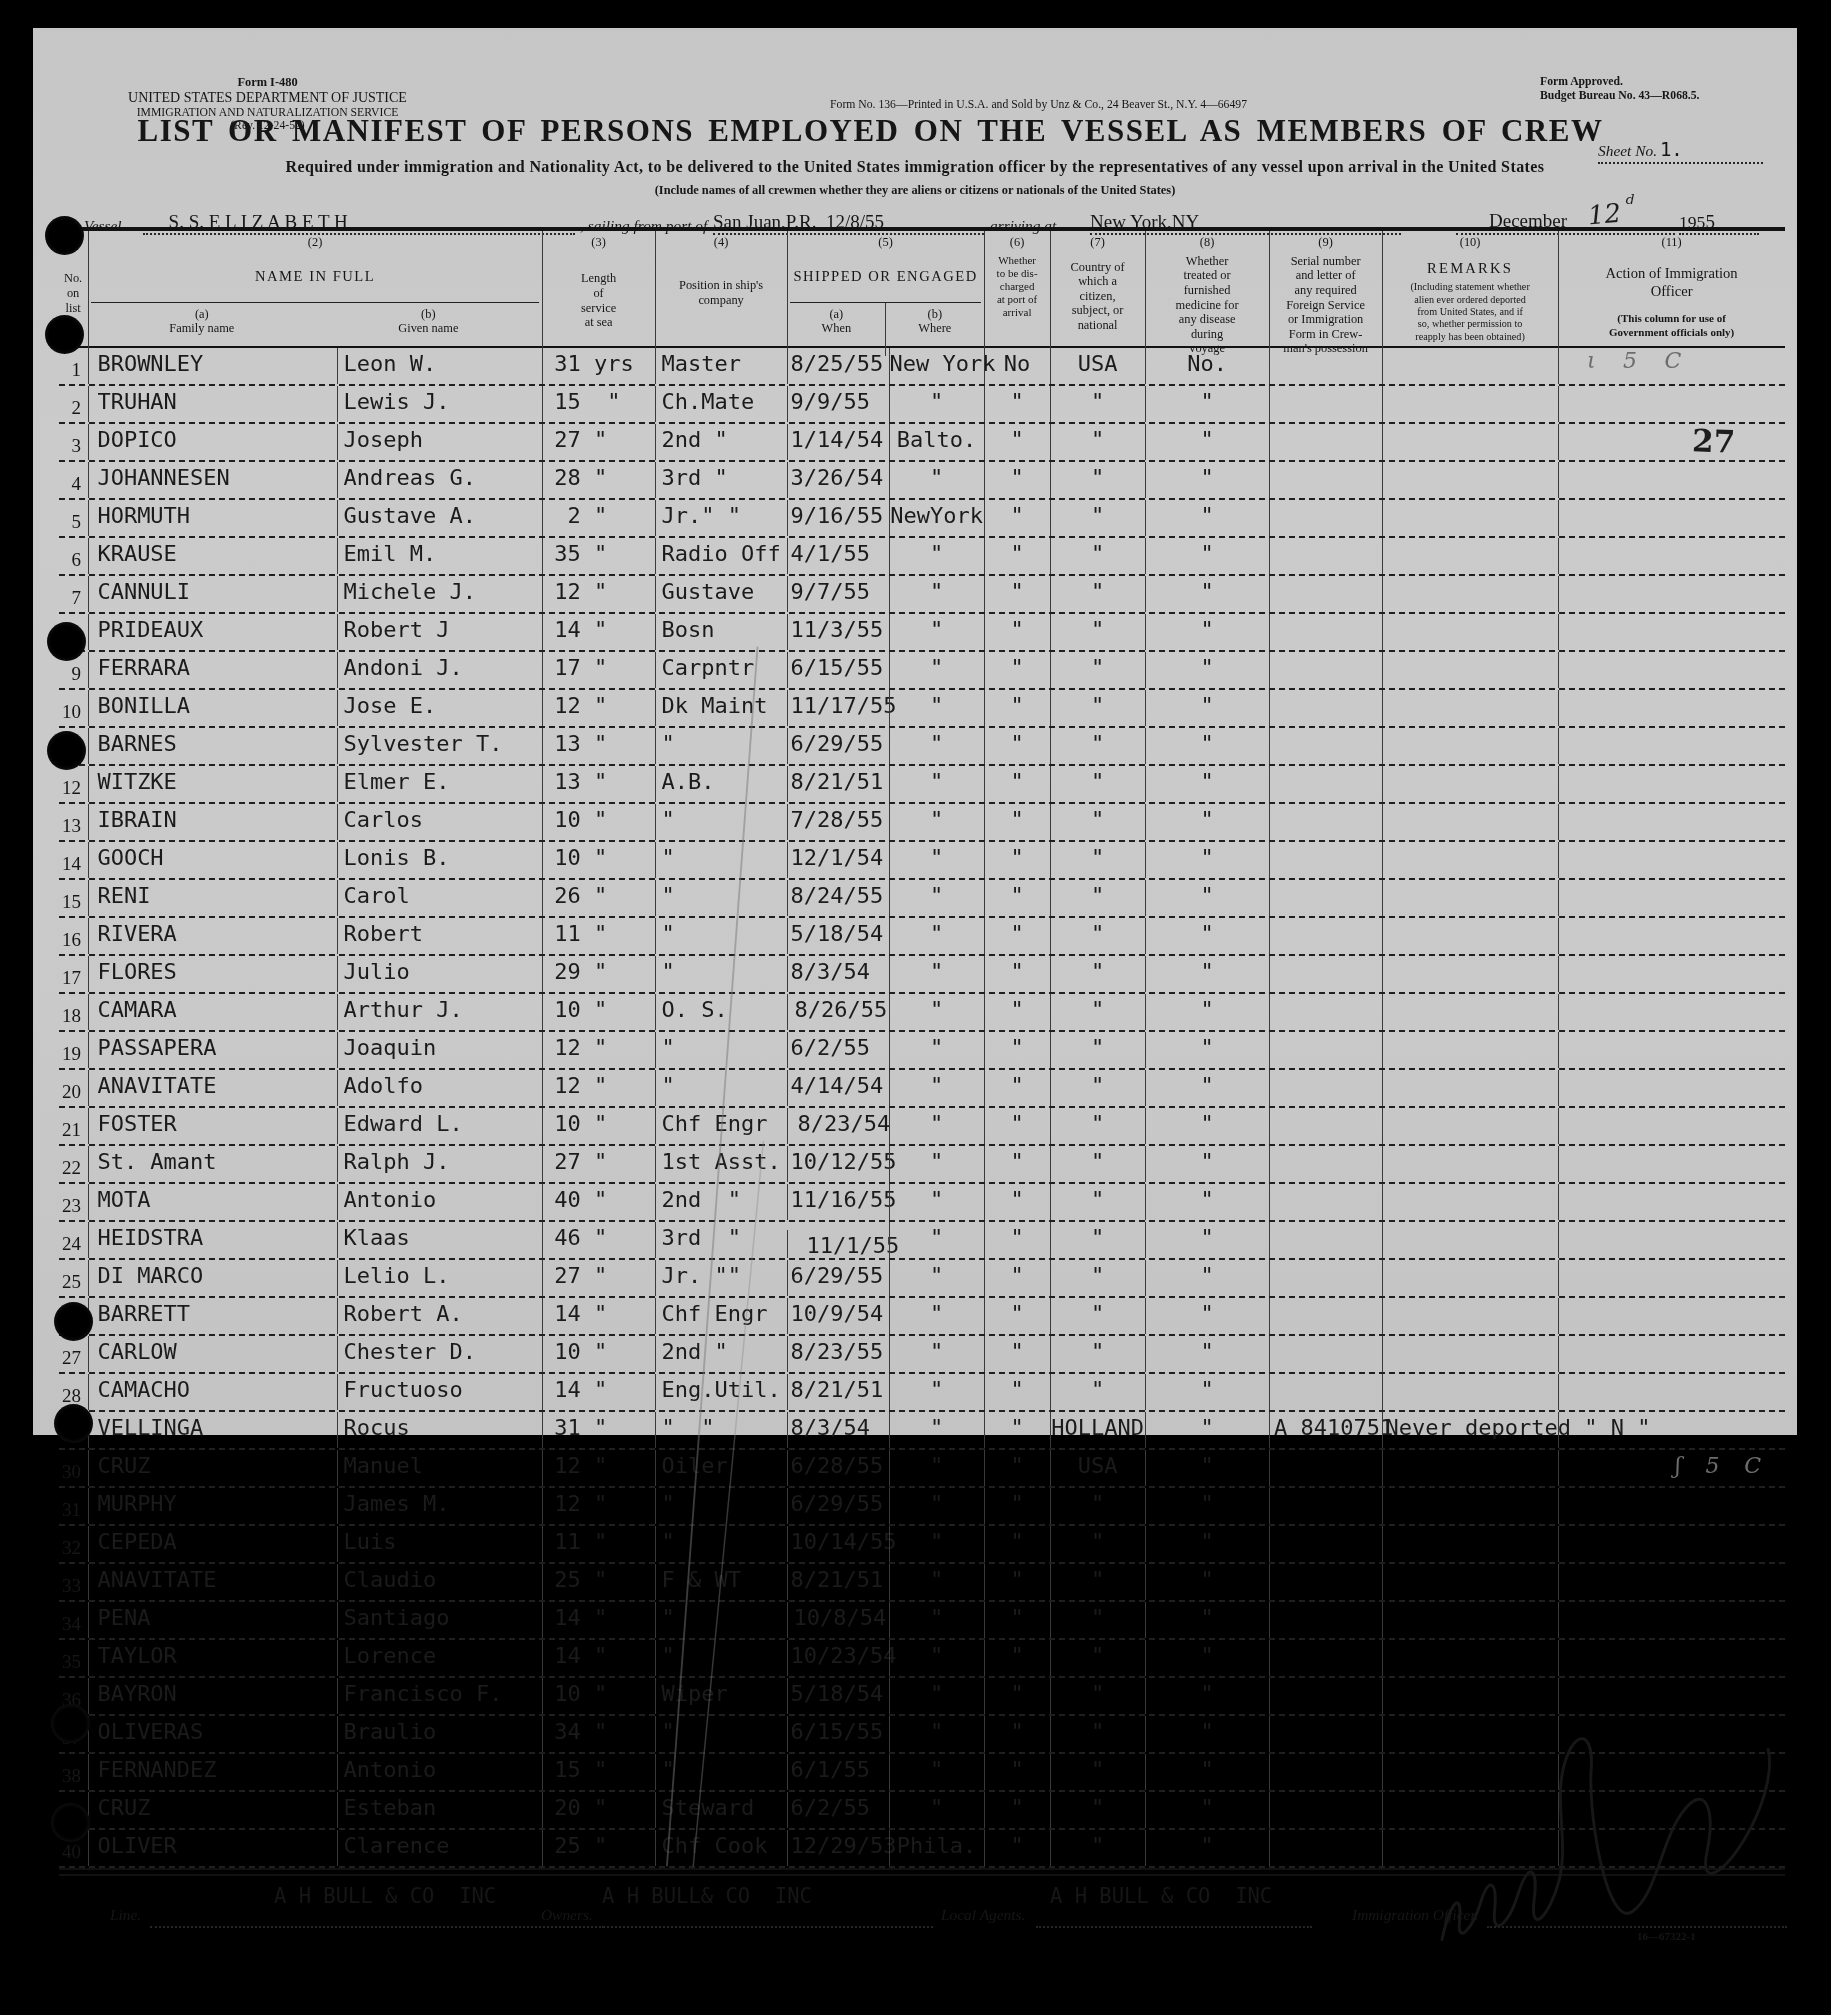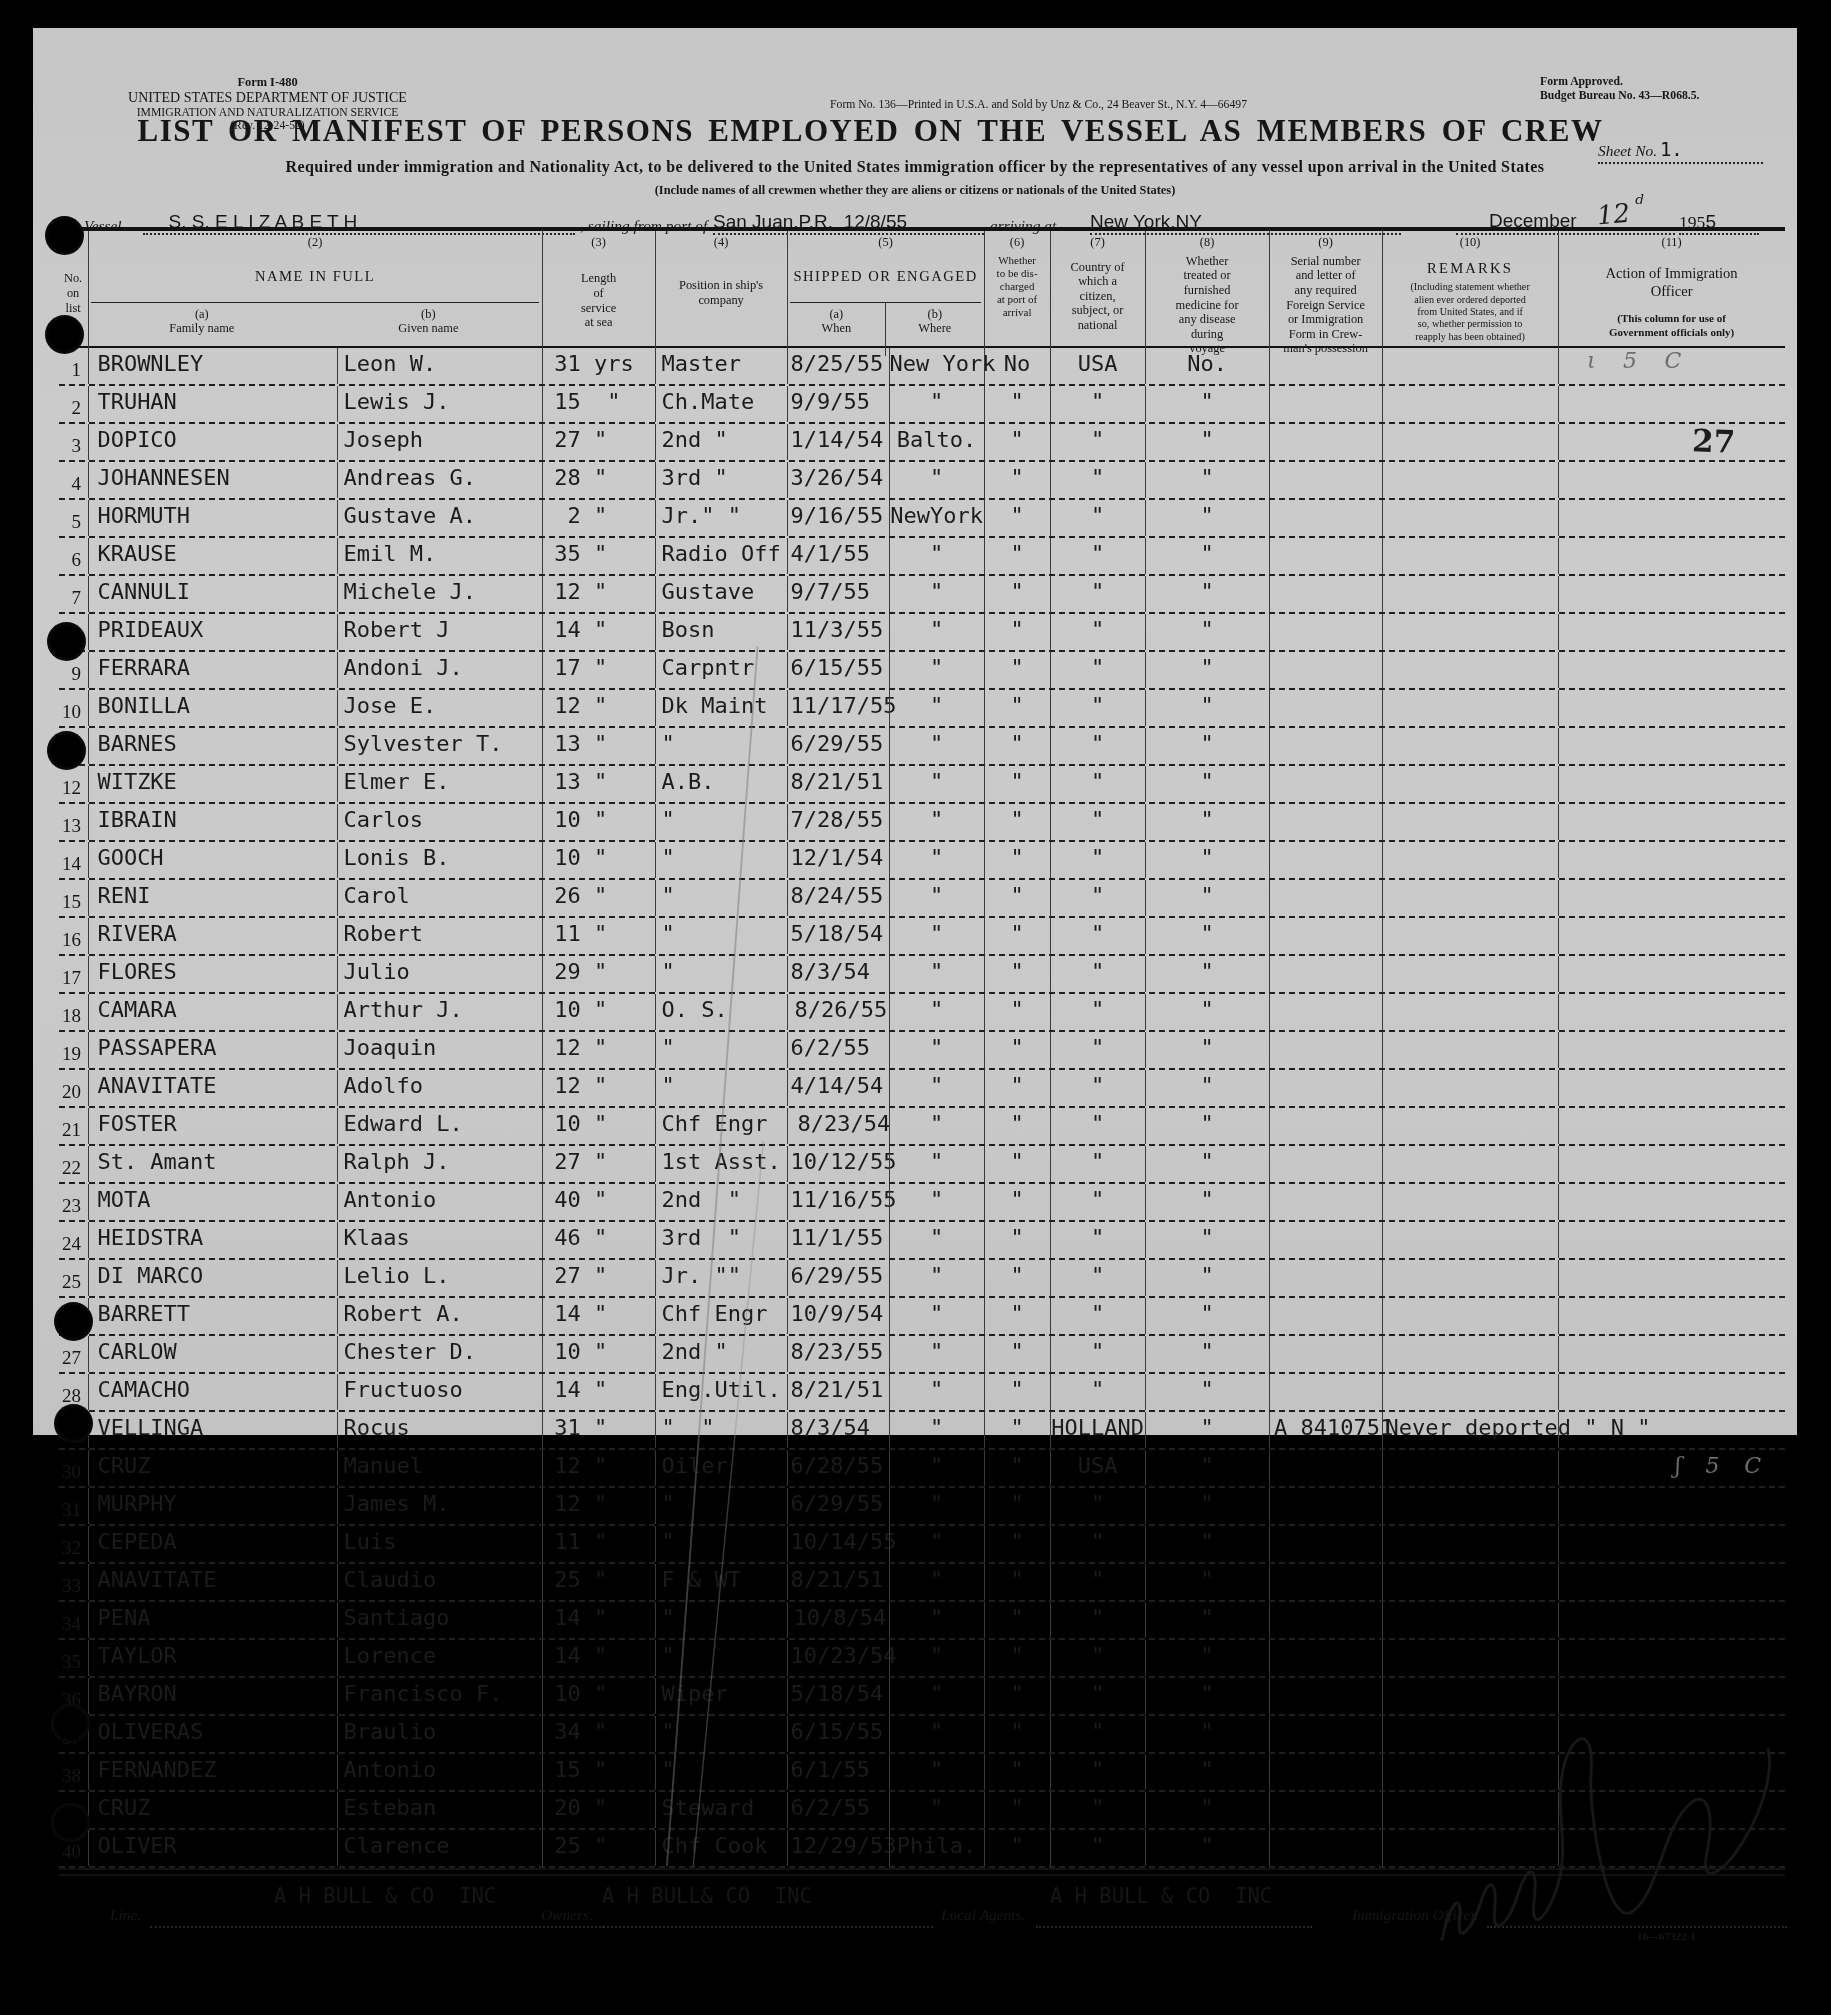--- a/index.html
+++ b/index.html
@@ -29,21 +29,21 @@
   .sheet .lbl{font-style:italic;font-size:15.4px;}
   .sheet .val{font-family:"DejaVu Sans Mono",monospace;font-size:19px;}
   .sheet .ln{display:block;border-bottom:2.2px dotted #262626;width:165px;margin-top:1.5px;}
   .subtitle{left:29px;top:130px;width:1706px;text-align:center;font-size:16px;font-weight:bold;letter-spacing:0.4px;}
   .include-note{left:29px;top:155px;width:1706px;text-align:center;font-size:12.4px;font-weight:bold;}
 
   
   .vline{left:0;top:176px;width:1764px;height:34px;}
   .vline .seg{position:absolute;bottom:2.9px;}
   .vline .lbl{font-style:italic;font-size:15.4px;}
-  .vline .tv{font-family:Liberation Sans, sans-serif;font-size:19px;white-space:pre;}
+  .vline .tv{font-family:Liberation Serif, serif;font-size:19px;white-space:pre;}
   .hand{font-family:"DejaVu Serif",serif;font-style:italic;color:#1d1d1d;}
 
   
   .tbl{position:absolute;left:25.6px;top:199px;width:1726px;}
   .grid{display:grid;grid-template-columns:29px 249px 205px 113px 132px 102px 95px 66px 95px 124px 113px 176px 227px;}
   .thead{border-top:4.4px solid #121212;border-bottom:2.9px solid #121212;height:121px;box-sizing:border-box;}
   .hc{border-left:1.5px solid #3a3a38;box-sizing:border-box;text-align:center;font-size:12.4px;line-height:1.18;overflow:visible;padding-top:3.7px;}
   .hc:first-child{border-left:none;}
   .cnum{font-size:12.4px;}
   .grp{display:flex;flex-direction:column;padding-top:3.7px;}
@@ -591,21 +591,21 @@
           <div class="c typed nowrap" style="padding-left:2.9px;"></div>
           <div class="c typed nowrap"></div>
         </div>
 
         <div class="grid crew-row">
           <div class="c num">24</div>
           <div class="c typed l nowrap">HEIDSTRA</div>
           <div class="c typed l2 nowrap">Klaas</div>
           <div class="c typed nowrap" style="padding-left:11.7px;">46 "</div>
           <div class="c typed l2 nowrap">3rd  "</div>
-          <div class="c typed nowrap" style="padding-left:3px;">11/1/55</div>
+          <div class="c typed nowrap" style="padding-left:19px;margin-top:8px;">11/1/55</div>
           <div class="c typed ctr nowrap">"</div>
           <div class="c typed ctr nowrap">"</div>
           <div class="c typed ctr nowrap">"</div>
           <div class="c typed ctr nowrap">"</div>
           <div class="c typed nowrap" style="padding-left:4.4px;"></div>
           <div class="c typed nowrap" style="padding-left:2.9px;"></div>
           <div class="c typed nowrap"></div>
         </div>
 
         <div class="grid crew-row">

